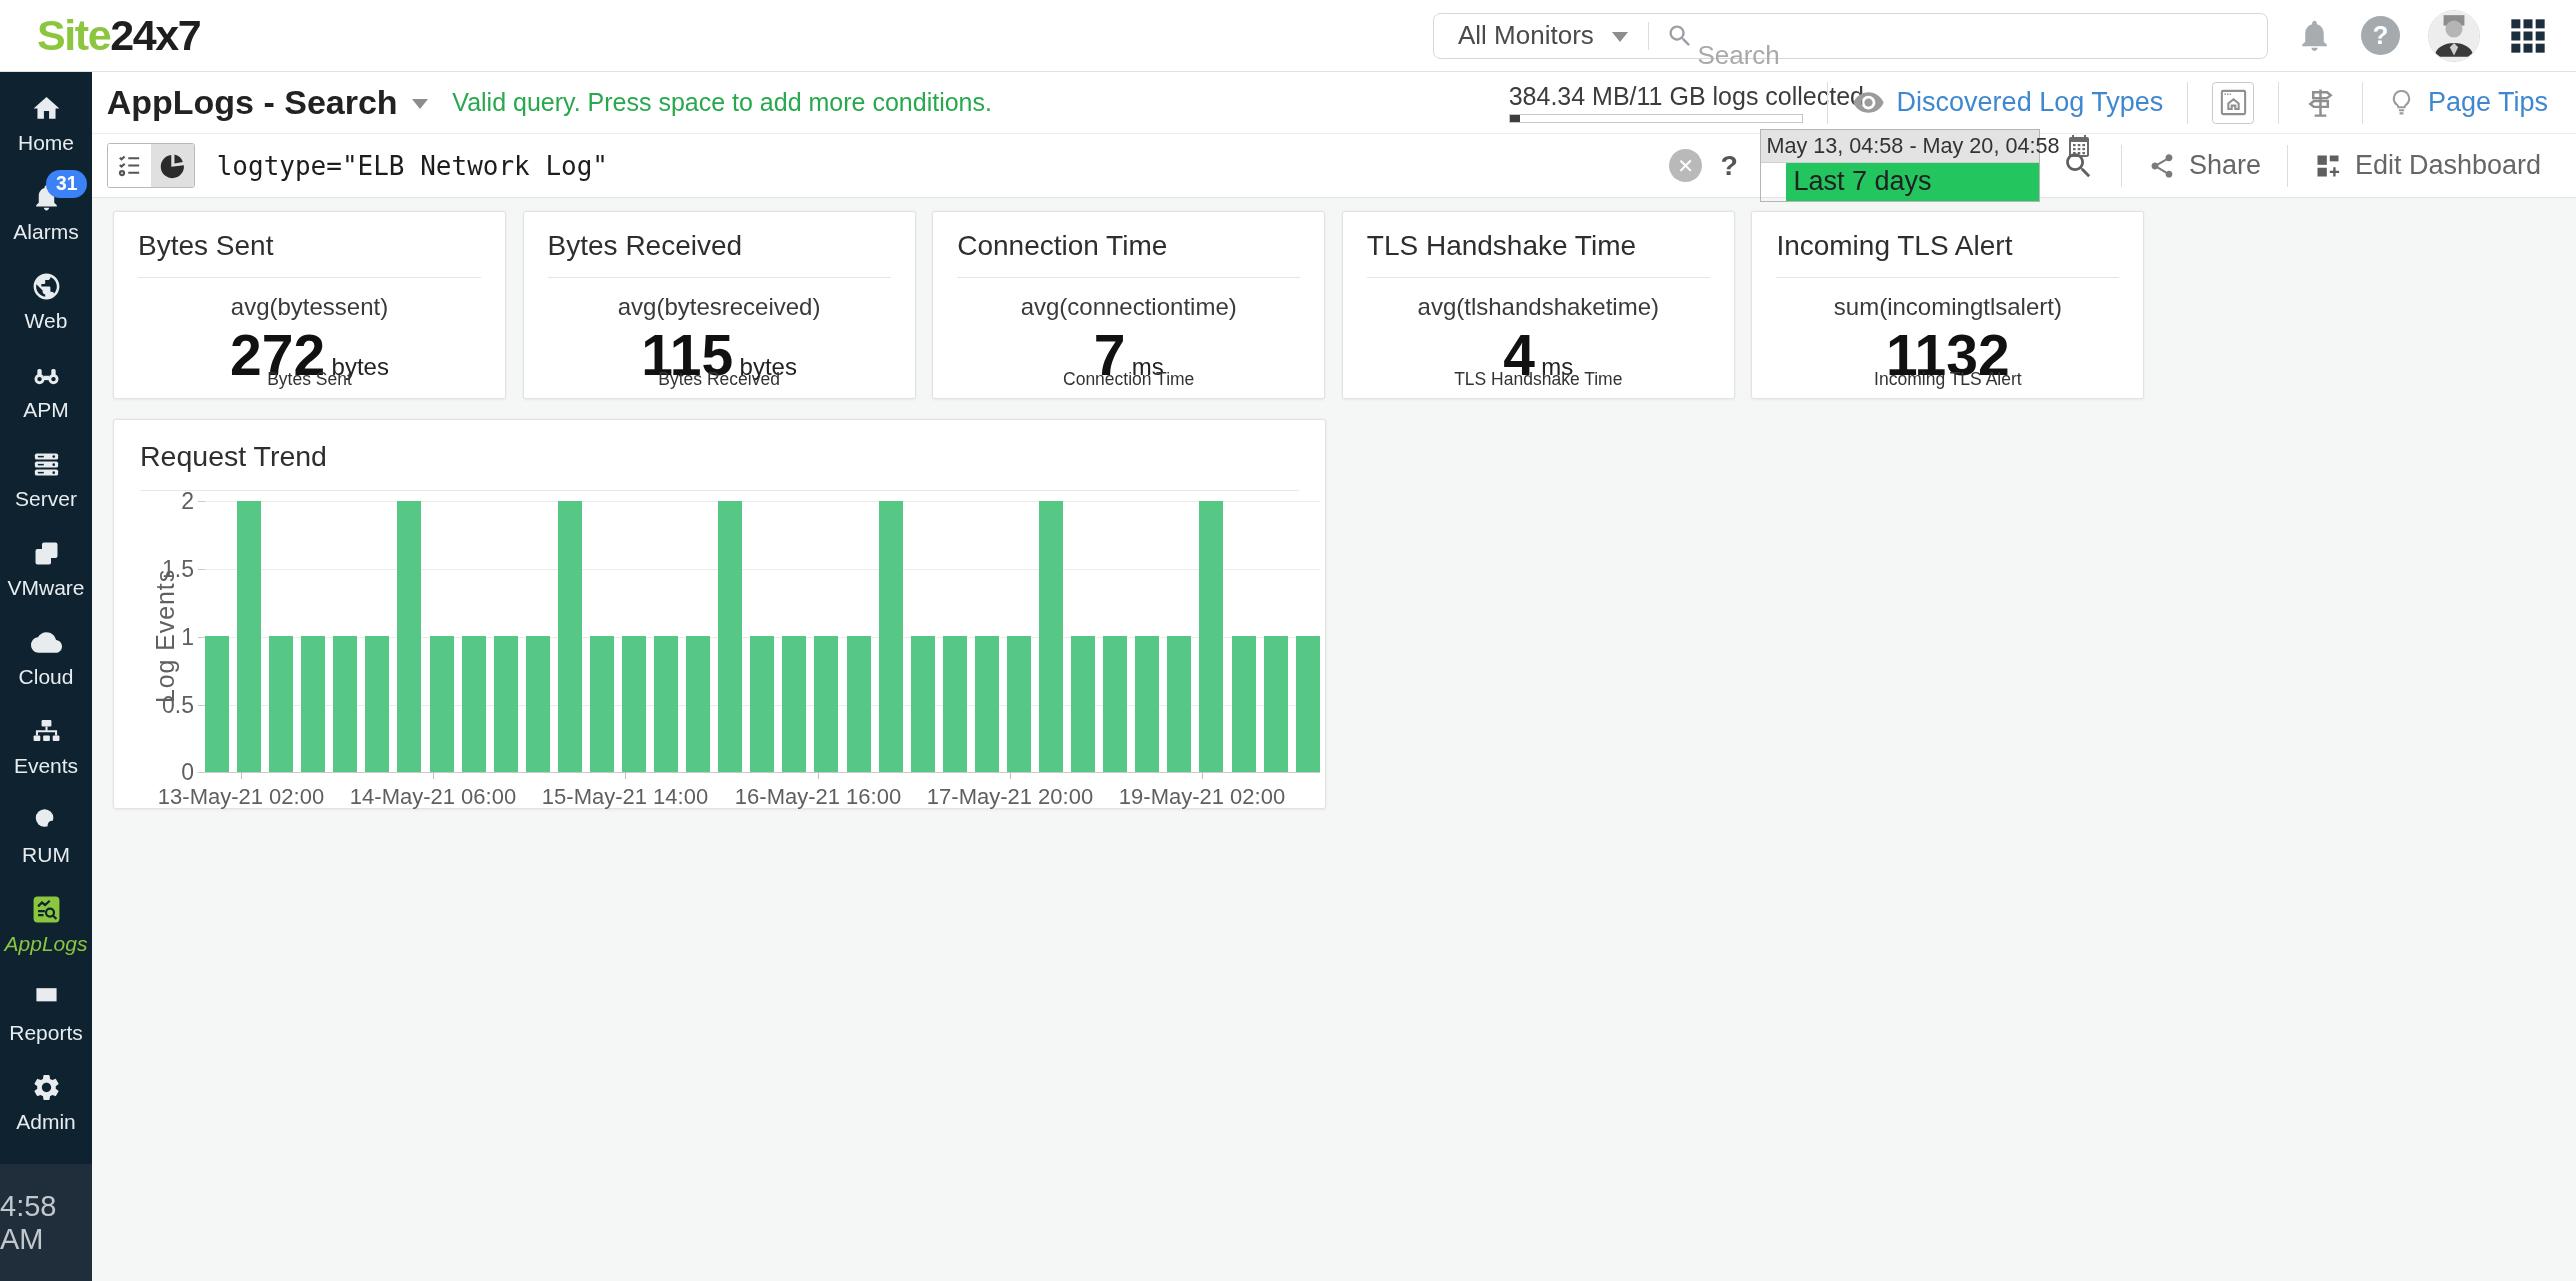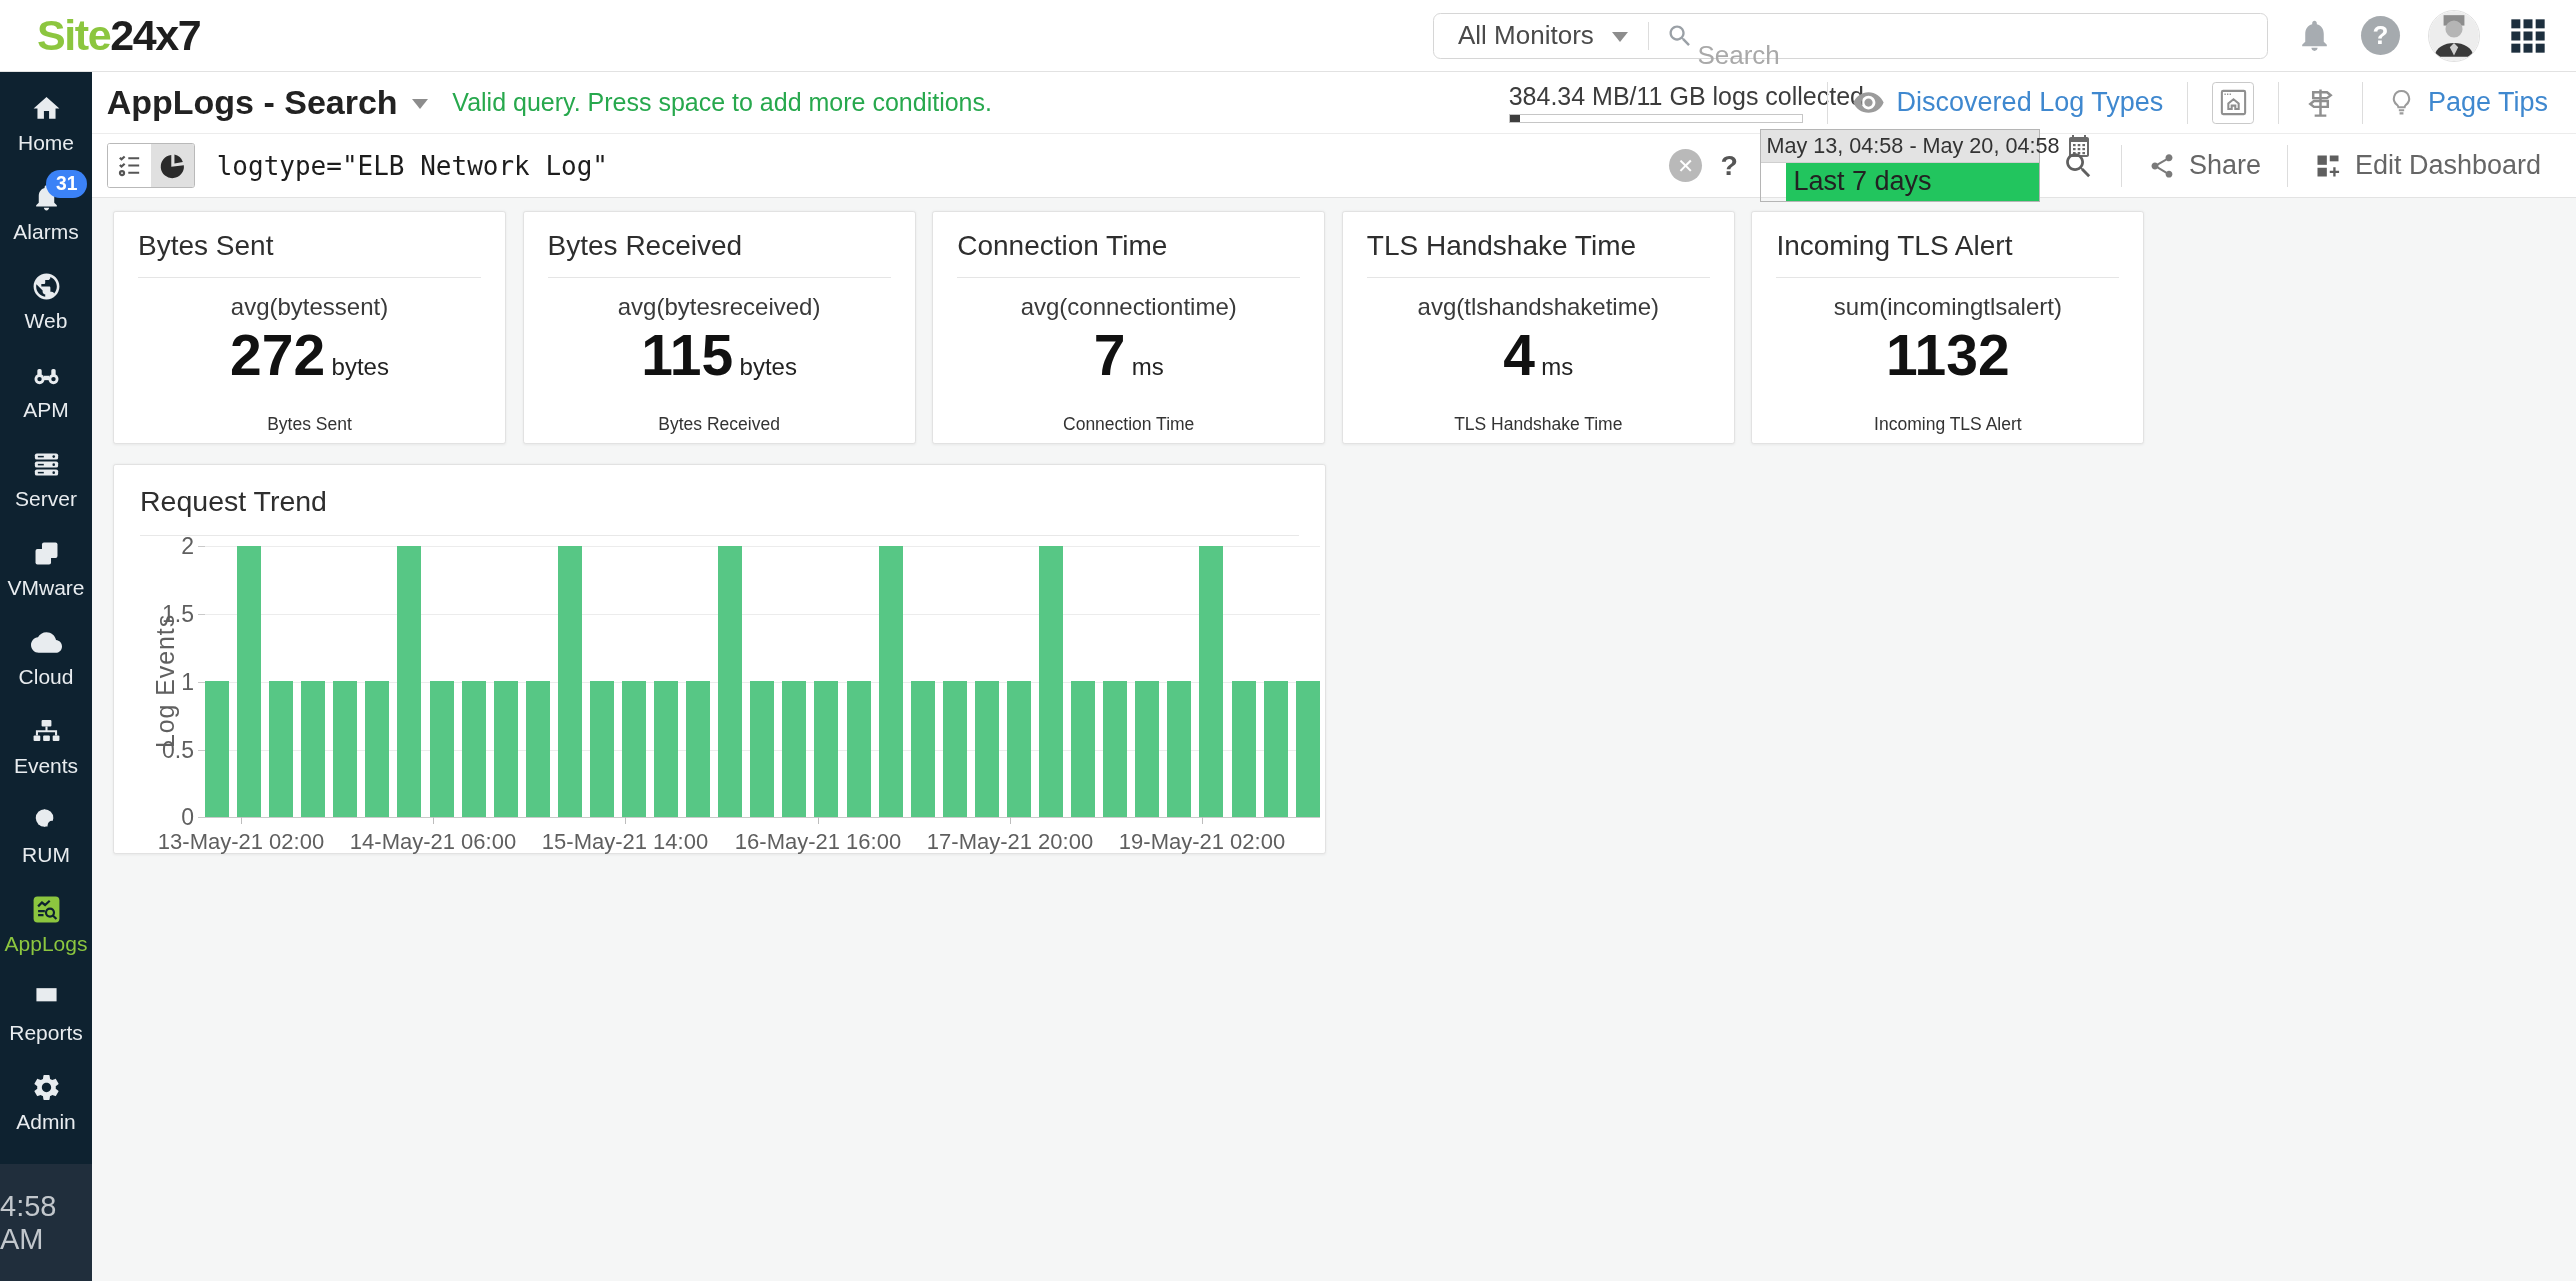--- a/index.html
+++ b/index.html
@@ -32,21 +32,21 @@
   .svg-icon svg { display:block; }
 
   
   .sidebar { position:absolute; top:72px; left:0; bottom:0; width:92px; background:#0e2230;
              display:flex; flex-direction:column; z-index:10; }
   #sidebar-items { display:flex; flex-direction:column; padding-top:7.4px; }
   .sidebar-item { height:89px; display:flex; flex-direction:column; align-items:center;
                   justify-content:center; gap:6.4px; color:#e8ecef; font-size:21px; cursor:pointer; position:relative; }
   .sidebar-item .svg-icon svg { width:31px; height:31px; fill:currentColor; stroke:none; }
   .sidebar-item .svg-icon svg [fill="none"] { fill:none; }
-  .sidebar-item.active { color:#8cc63f; }
+  .sidebar-item.active { color:#8cc63f;font-style:italic; }
   .sb-badge { position:absolute; top:1.8px; left:46px; background:#3b82f6; color:#fff; font-size:19.3px;
               font-weight:bold; border-radius:14.7px; padding:1.8px 10px; line-height:24px; }
   .sidebar-clock { margin-top:auto; height:118px; background:#202e3c; color:#c2c7cc;
                    display:flex; align-items:center; justify-content:center; font-size:29px; }
 
   
   .main { position:absolute; left:92px; top:72px; right:0; bottom:0; background:#f5f6f6; }
   .page-header { height:62px; background:#fff; border-bottom:0.9px solid #ececec;
                  display:flex; align-items:center; }
   .page-title { margin-left:14.7px; font-size:34px; font-weight:bold; color:#222;
@@ -83,21 +83,21 @@
   .date-bottom { background:#22c55e; font-size:27px; color:#222; padding:3.7px 7.4px;margin-left:25px; }
   .qr-icon { margin-left:22px; display:flex; cursor:pointer; }
   .qr-btn { display:flex; align-items:center; gap:13px; color:#666; font-size:27px;
             cursor:pointer; white-space:nowrap; }
   .query-row .vdiv { margin:0 26px; }
   .query-row { padding-right:35px; }
 
   
   .content { padding:13px 0 0 21px; }
   .cards-row { display:flex; gap:16.6px; }
-  .metric-card { width:393px; height:233px; background:#fff; border:0.9px solid #e2e2e2;
+  .metric-card { width:393px; height:188px; background:#fff; border:0.9px solid #e2e2e2;
                  border-radius:2.8px; box-shadow:0 0.9px 2.8px rgba(0,0,0,.06); position:relative; }
   .card-title { font-size:28px; color:#2e2e2e; margin:18.4px 24px 0; white-space:nowrap; }
   .card-divider { height:0.9px; background:#e5e5e5; margin:14.7px 24px 0; }
   .card-metric { text-align:center; font-size:24px; color:#3a3a3a; margin-top:14.7px; }
   .card-value-row { text-align:center; margin-top:1.8px; }
   .card-value { font-size:57px; font-weight:600; color:#111; }
   .card-unit { font-size:24px; color:#222; margin-left:6.4px; }
   .card-footer { position:absolute; bottom:8.3px; left:0; right:0; text-align:center;
                  font-size:17.5px; color:#333; }
 

